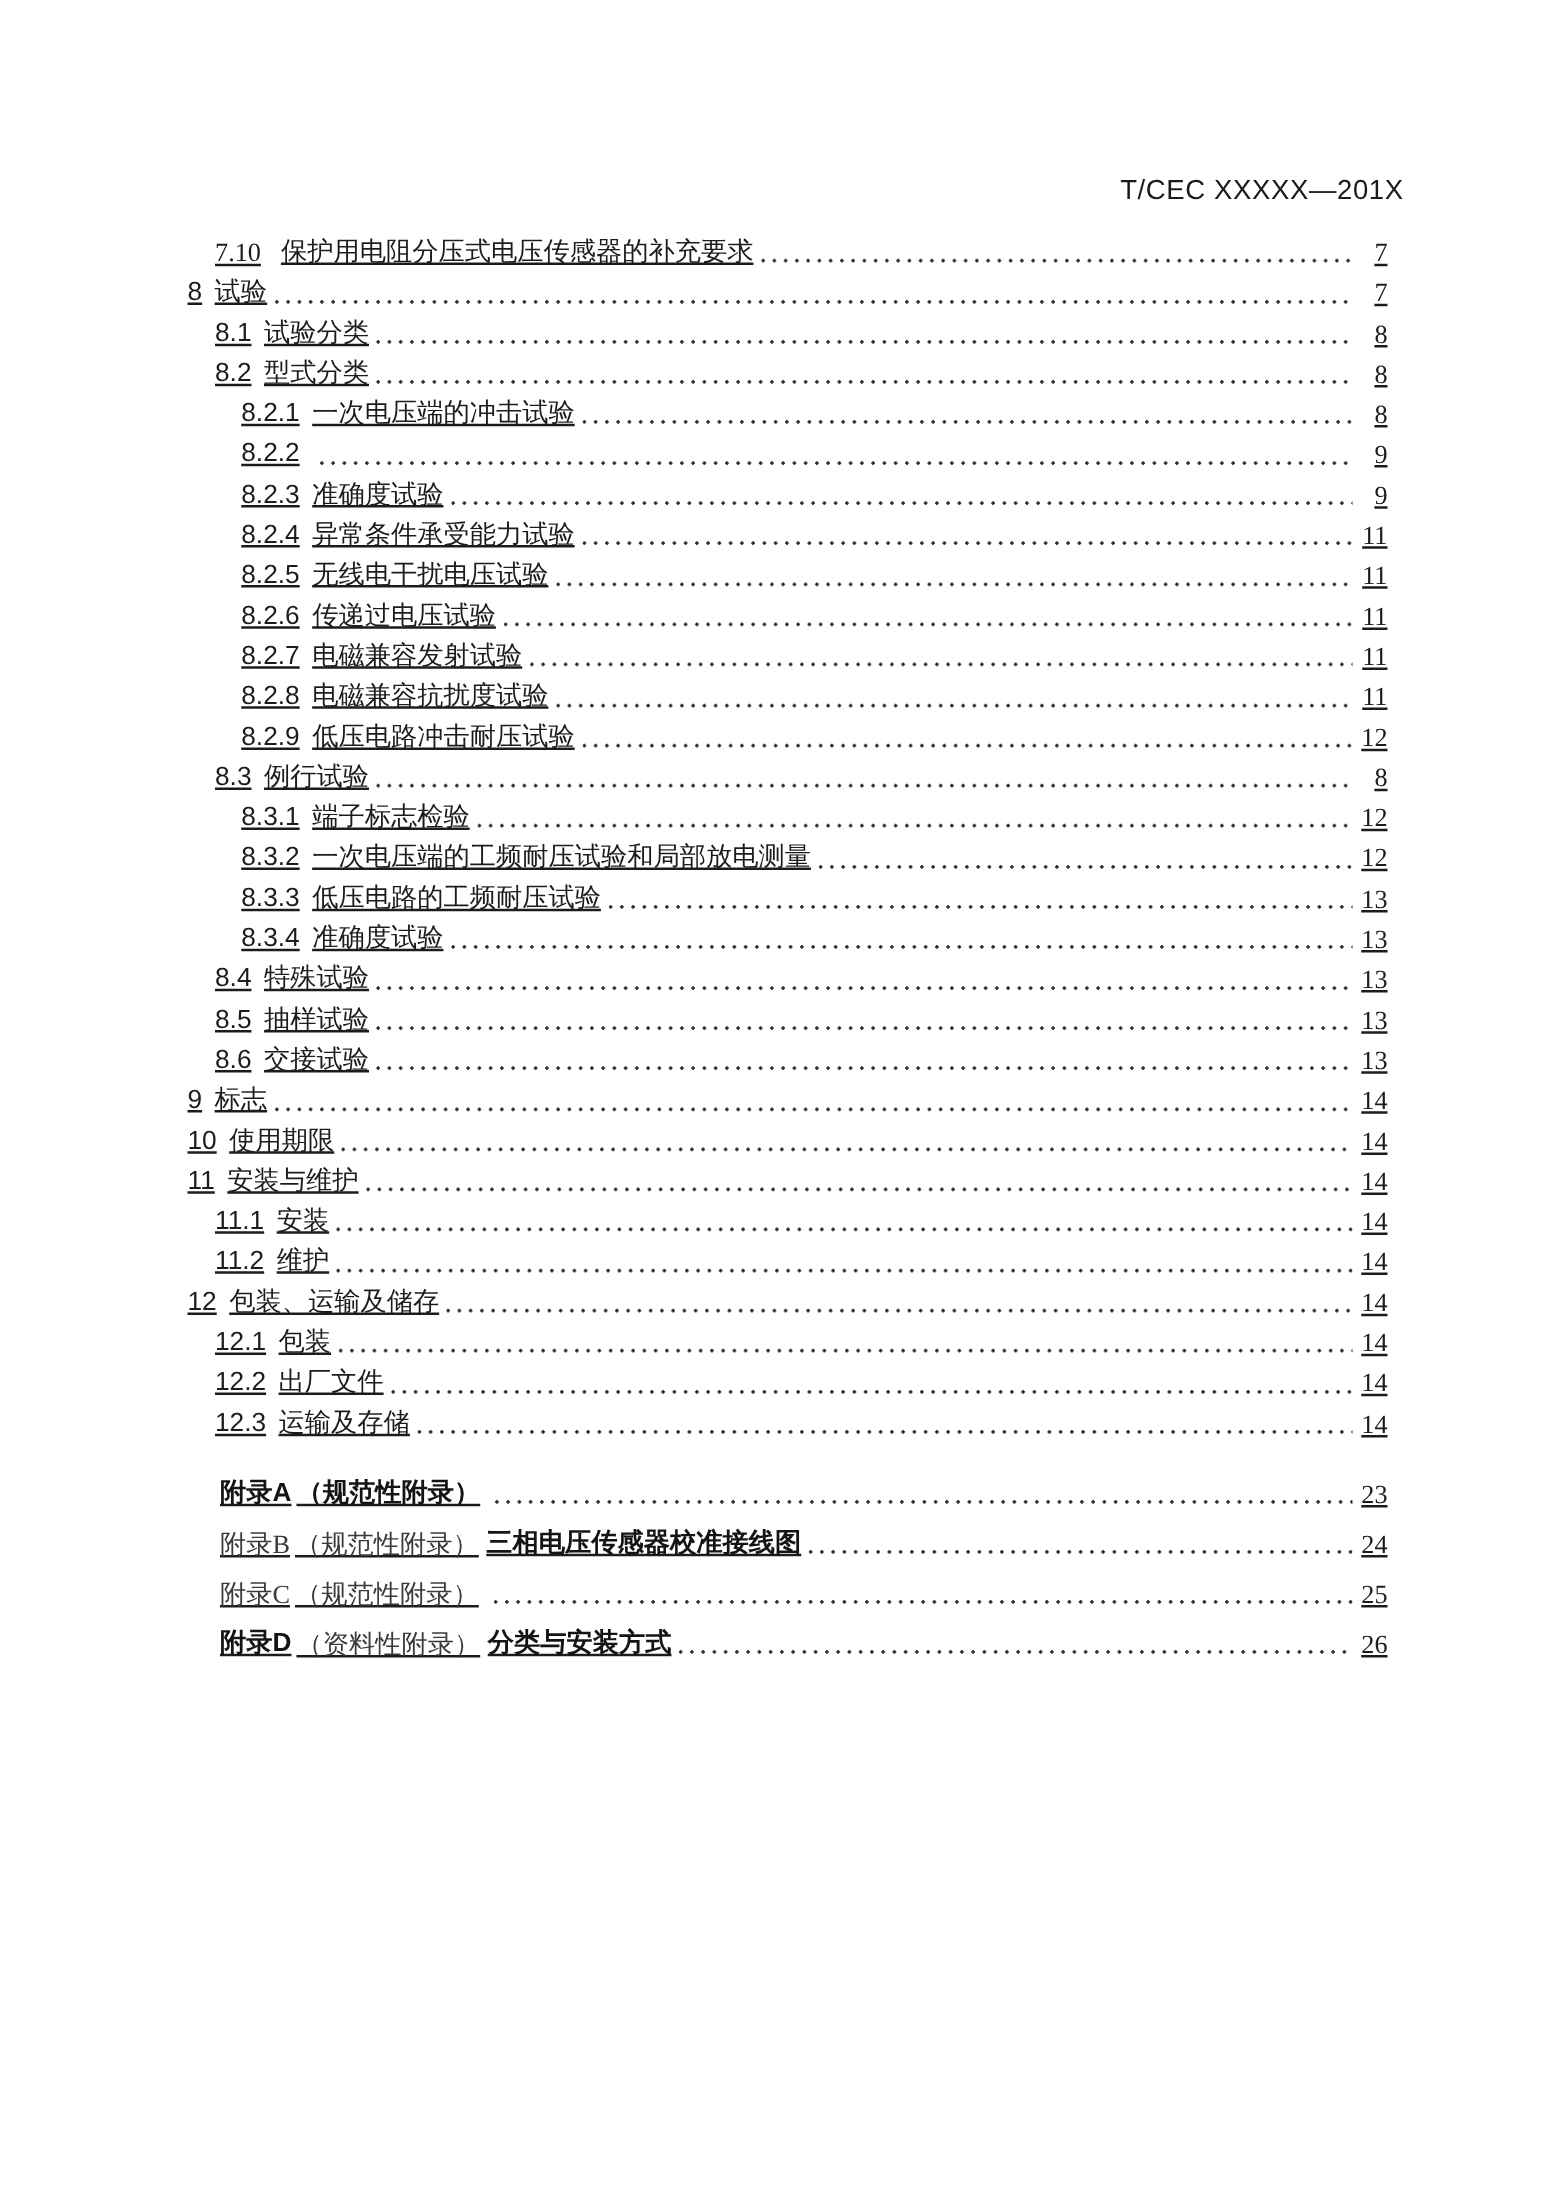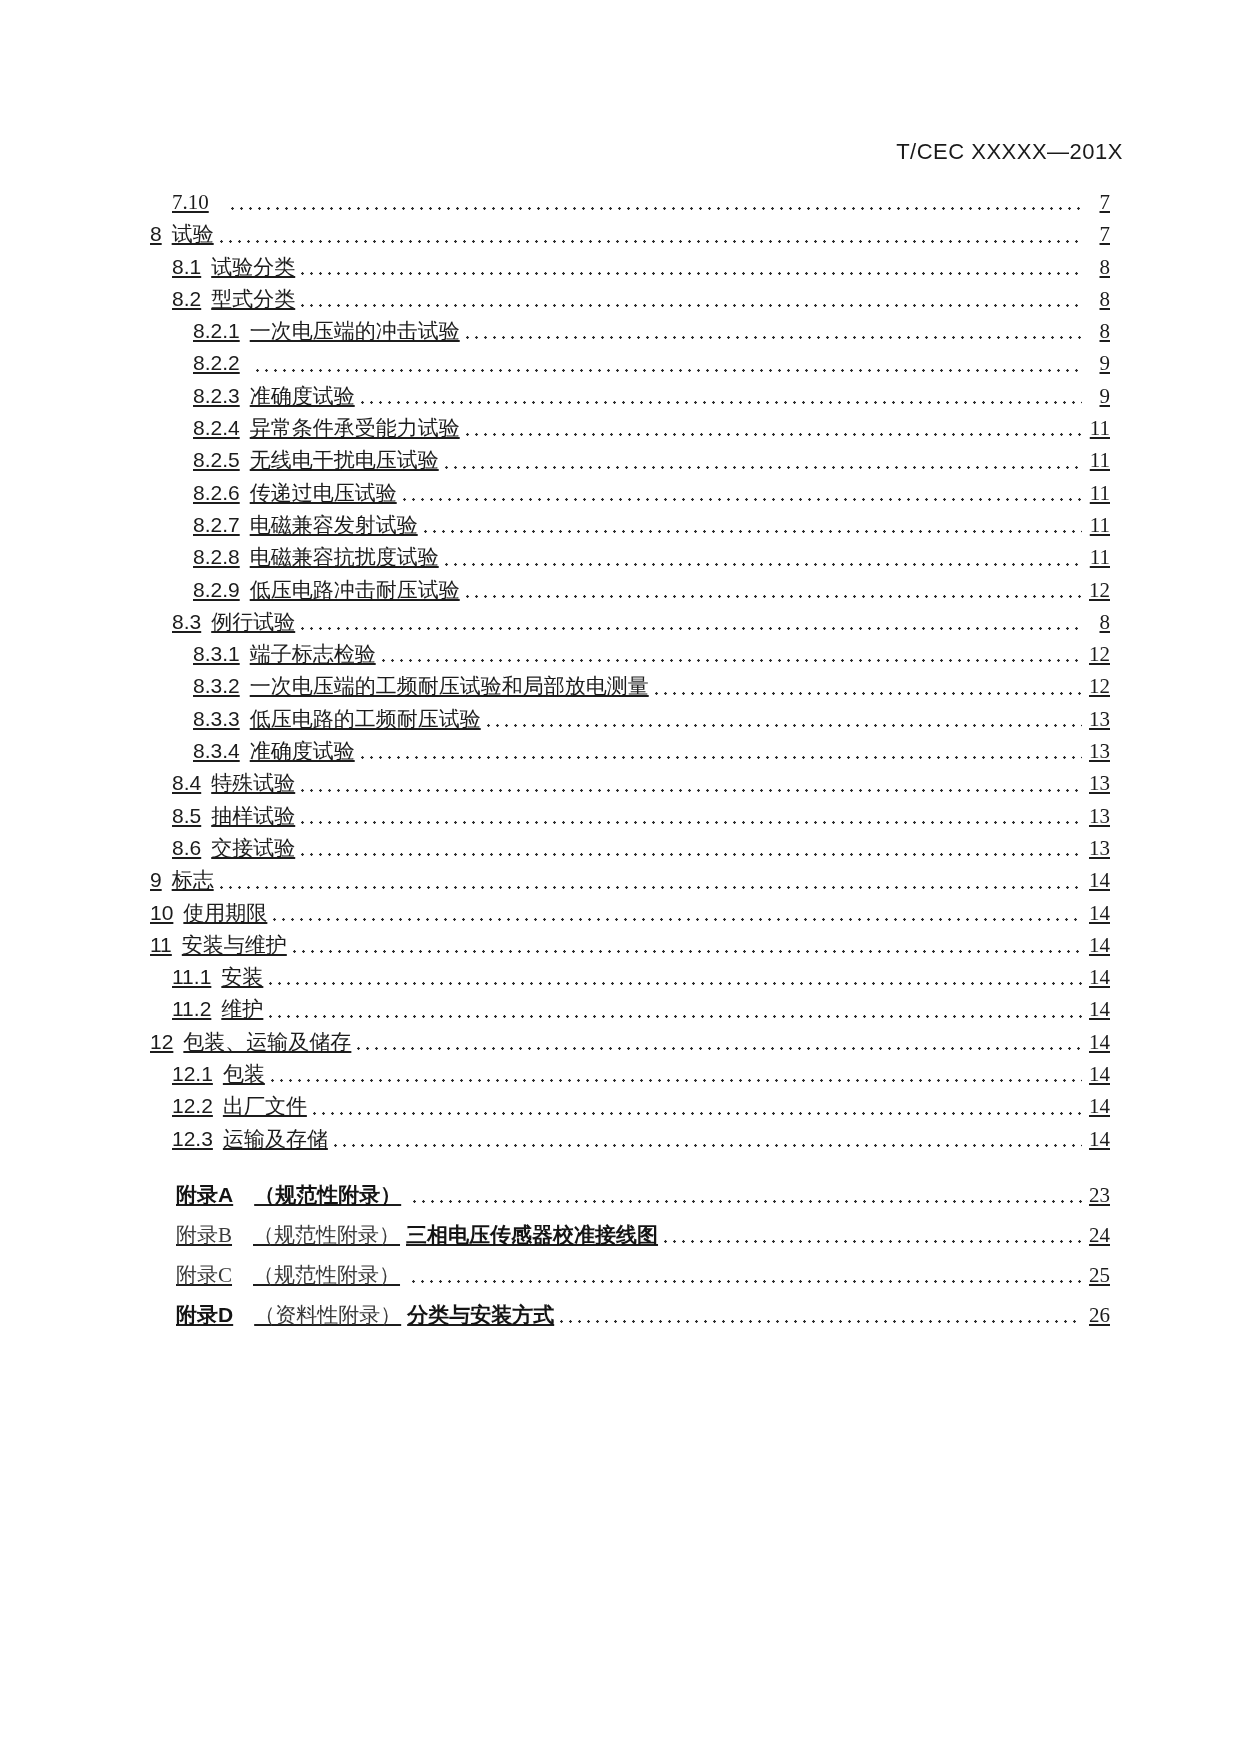--- a/index.html
+++ b/index.html
@@ -52,21 +52,21 @@
   }
   .page-num {
     font-family: "Liberation Serif", serif;
     font-size: 21px;
     min-width: 24px;
     text-align: right;
   }
   .appendix-block { margin-top: 20px; }
   .app-row { line-height: 40px; }
   .app-row .leader { margin-bottom: 12px; }
-  .app-label { margin-right: 21px; padding-left: 44px; }
+  .app-label { margin-right: 4px; padding-left: 44px; }
   .app-paren { margin-right: 6px; }
   .style-bold .app-label,
   .style-bold .app-paren,
   .style-bold .app-title,
   .style-bold-label .app-label,
   .style-bold-label .app-title,
   .style-light .app-title {
     font-weight: 600;
     color: #141414;
   }
@@ -90,20 +90,21 @@
 <body>
 
 <div class="page">
 
   <div class="doc-code">T/CEC XXXXX—201X</div>
 
   <div class="toc">
     <div>
         <div class="toc-row lvl2 num-serif">
           <span class="num">7.10</span>
+          <span class="title">保护用电阻分压式电压传感器的补充要求</span>
           <span class="leader"></span>
           <span class="page-num">7</span>
         </div>
         <div class="toc-row lvl1">
           <span class="num">8</span>
           <span class="title">试验</span>
           <span class="leader"></span>
           <span class="page-num">7</span>
         </div>
         <div class="toc-row lvl2">

